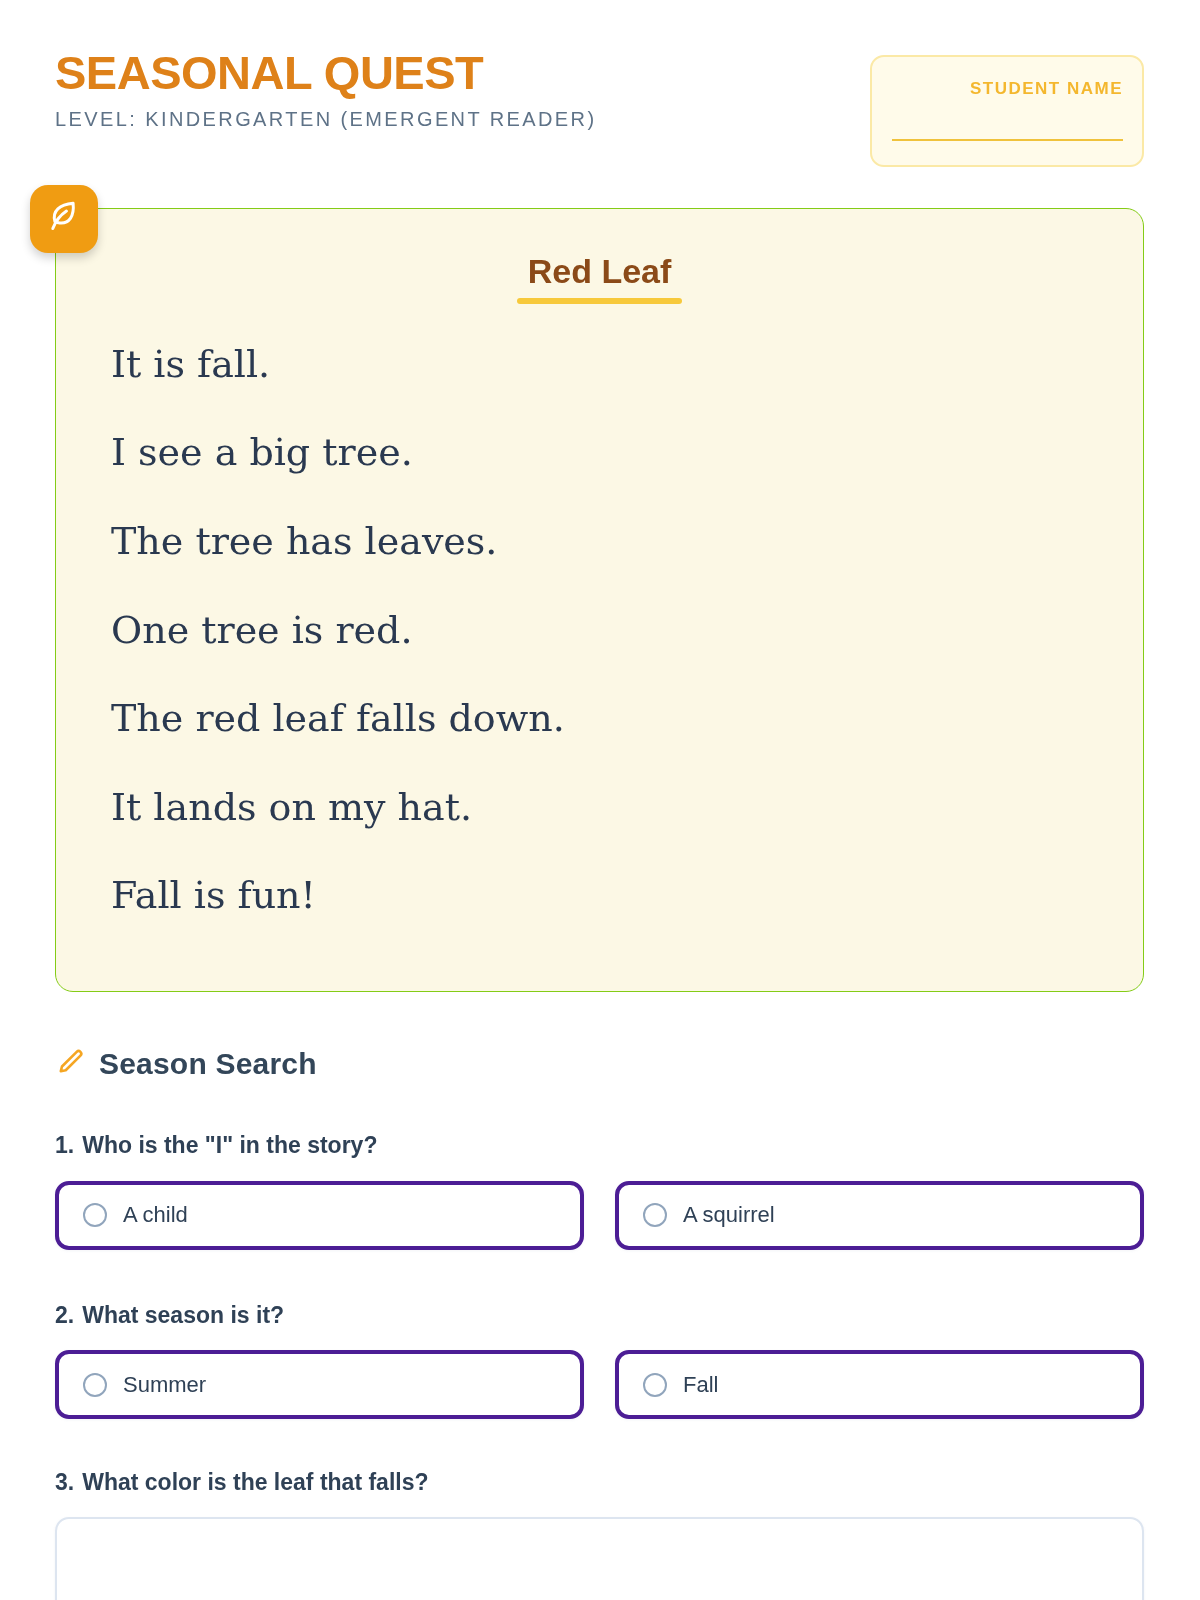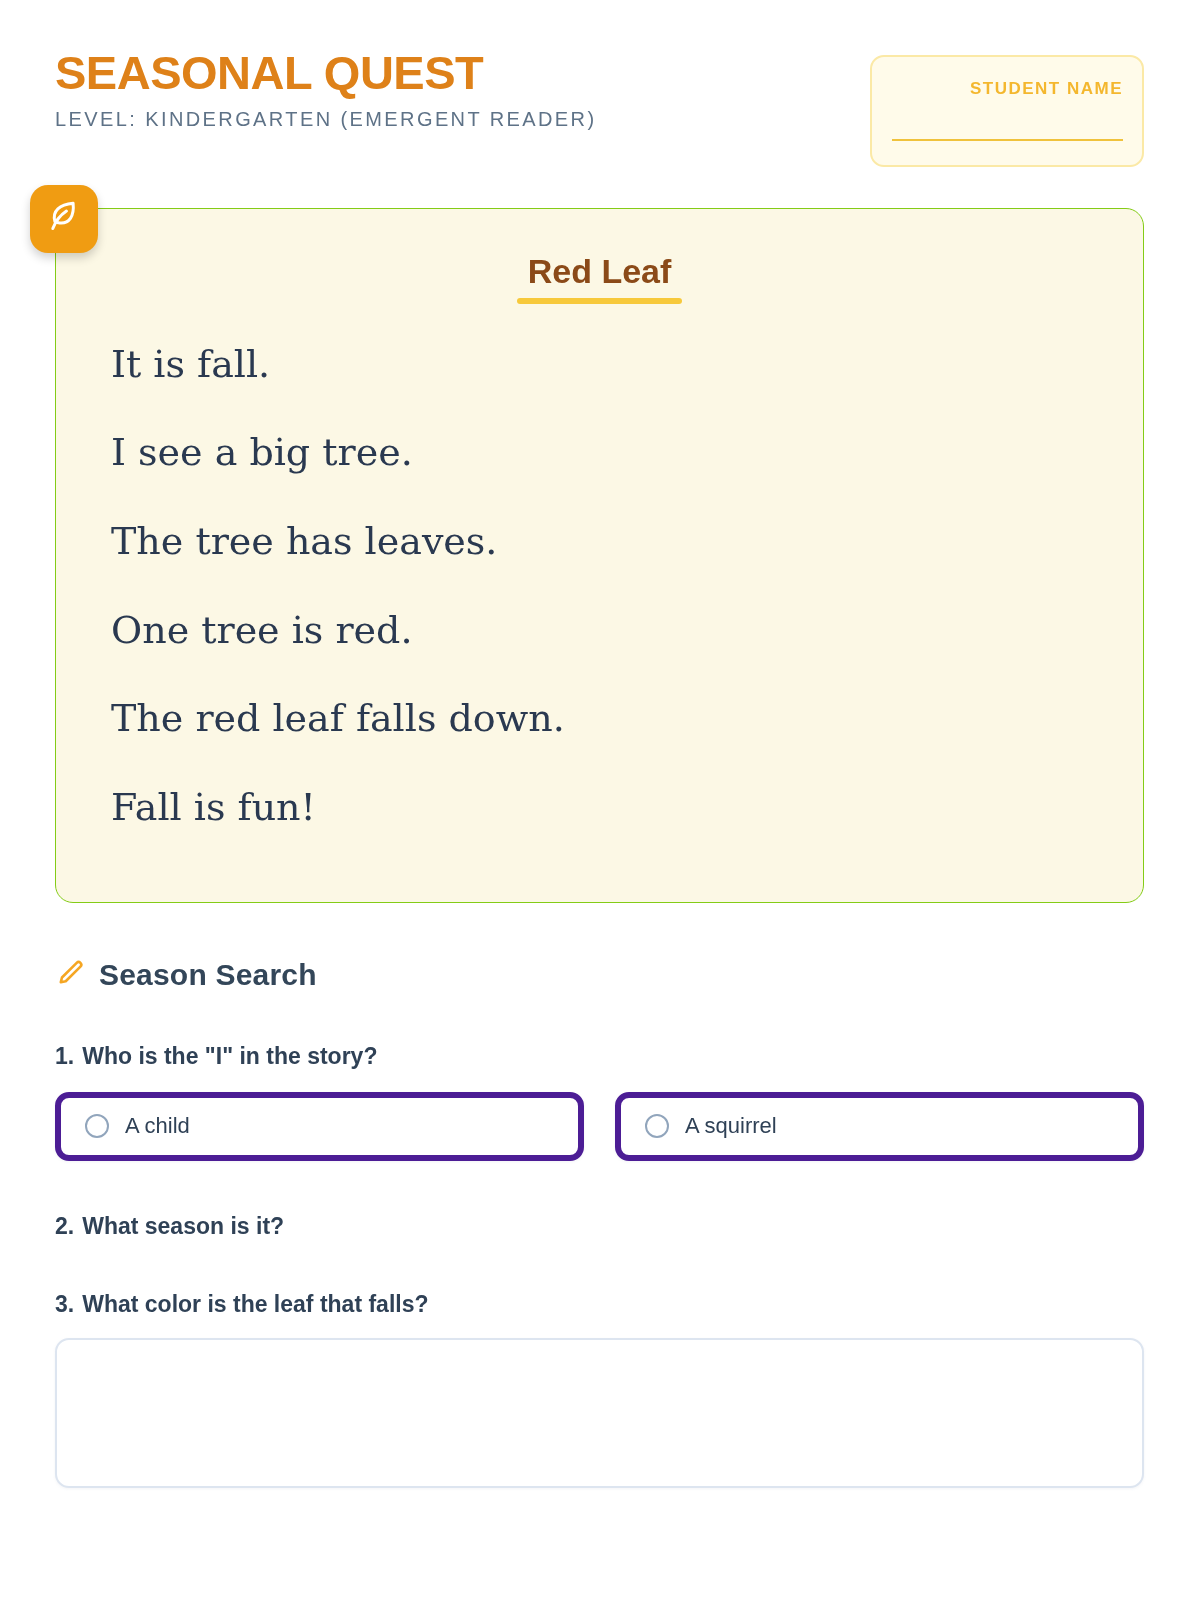--- a/index.html
+++ b/index.html
@@ -47,21 +47,21 @@
   .section-heading { margin-top: 54px; display: flex; align-items: flex-end; gap: 13px; }
   .section-heading h2 { font-size: 30px; font-weight: 800; color: #334659; letter-spacing: 0.2px; }
 
   .q-label { display: flex; gap: 8px; font-size: 23px; font-weight: 700; color: #2F4156; line-height: 1.2; }
   .q1-label { margin-top: 51px; }
   .q2-label { margin-top: 52px; }
   .q3-label { margin-top: 50px; }
 
   .options-row { margin-top: 21px; display: grid; grid-template-columns: 1fr 1fr; gap: 31px; }
   .option-box {
-    height: 69px; background: #ffffff; border: 6px solid #4c1d95; border-radius: 14px;
+    height: 69px; background: #ffffff; border: 4px solid #4c1d95; border-radius: 14px;
     display: flex; align-items: center; padding-left: 24px; cursor: pointer;
     box-shadow: 0 1px 3px rgba(100,120,150,0.08);
   }
   .radio {
     width: 24px; height: 24px; border: 2.5px solid #91A5BC; border-radius: 50%;
     background: #ffffff; flex: 0 0 auto;
   }
   .option-text { margin-left: 16px; font-size: 22px; font-weight: 500; color: #2F4156; }
 
   .answer-box {
@@ -99,20 +99,21 @@
       <div class="story-title-block">
         <span class="story-title">Red Leaf</span>
         <div class="story-underline"></div>
       </div>
       <div class="story-body">
         <p>It is fall.</p>
         <p>I see a big tree.</p>
         <p>The tree has leaves.</p>
         <p>One tree is red.</p>
         <p>The red leaf falls down.</p>
+        <p>It lands on my hat.</p>
         <p>Fall is fun!</p>
       </div>
     </div>
   </div>
 
   <div class="section-heading">
     <span>
       <svg width="31" height="31" viewBox="0 0 24 24" fill="none" stroke="#F5A623" stroke-width="2" stroke-linecap="round" stroke-linejoin="round">
         <path d="M4.5 19.5 L5.4 15.9 L16.8 4.5 C17.6 3.7 18.9 3.7 19.7 4.5 C20.5 5.3 20.5 6.6 19.7 7.4 L8.3 18.8 L4.5 19.5 Z"></path>
       </svg>
@@ -132,20 +133,30 @@
     <div class="option-box">
       <span class="radio"></span>
       <span class="option-text">A squirrel</span>
     </div>
   </div>
 
   <div class="q-label q2-label">
     <span>2.</span>
     <span>What season is it?</span>
   </div>
+  <div class="options-row">
+    <div class="option-box">
+      <span class="radio"></span>
+      <span class="option-text">Summer</span>
+    </div>
+    <div class="option-box">
+      <span class="radio"></span>
+      <span class="option-text">Fall</span>
+    </div>
+  </div>
 
   <div class="q-label q3-label">
     <span>3.</span>
     <span>What color is the leaf that falls?</span>
   </div>
   <div class="answer-box"></div>
 
 </div>
 
 </body></html>

